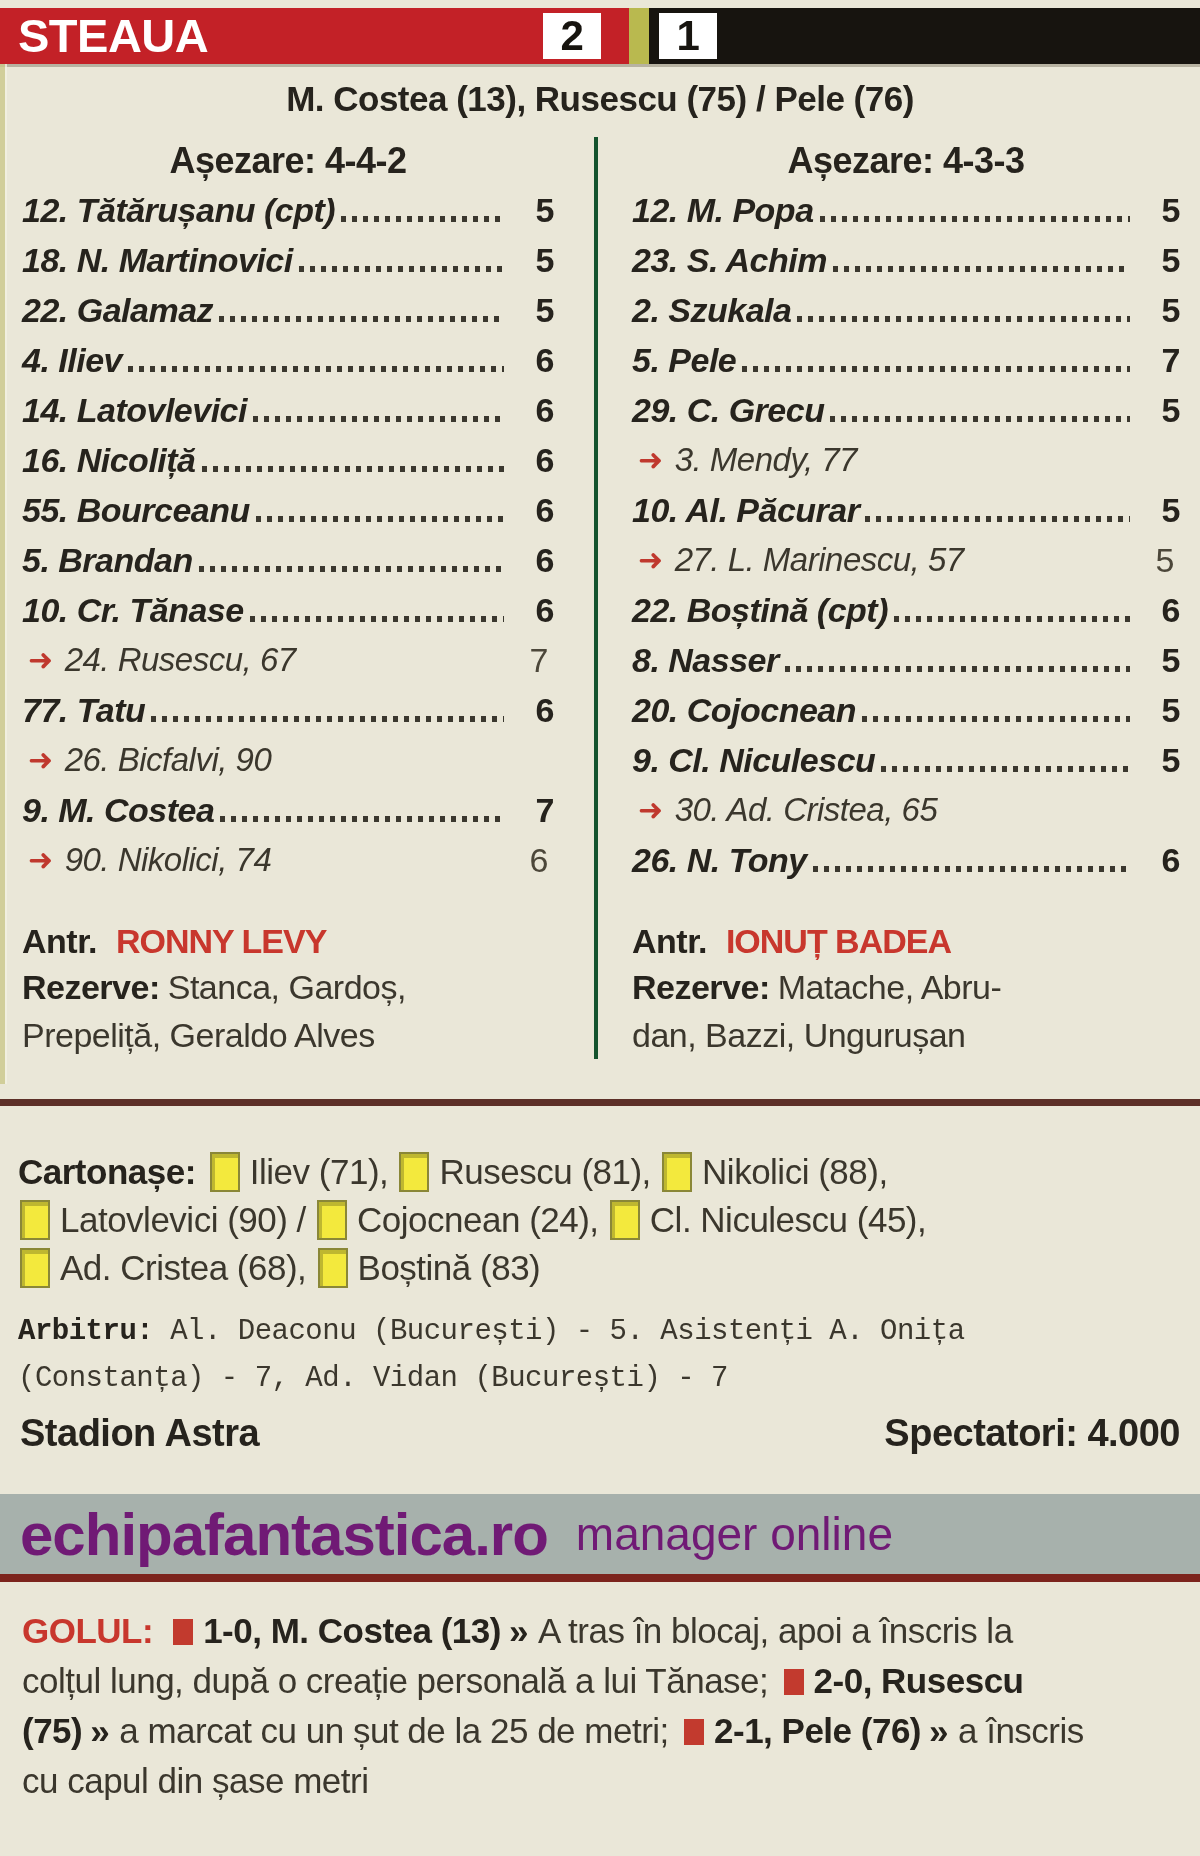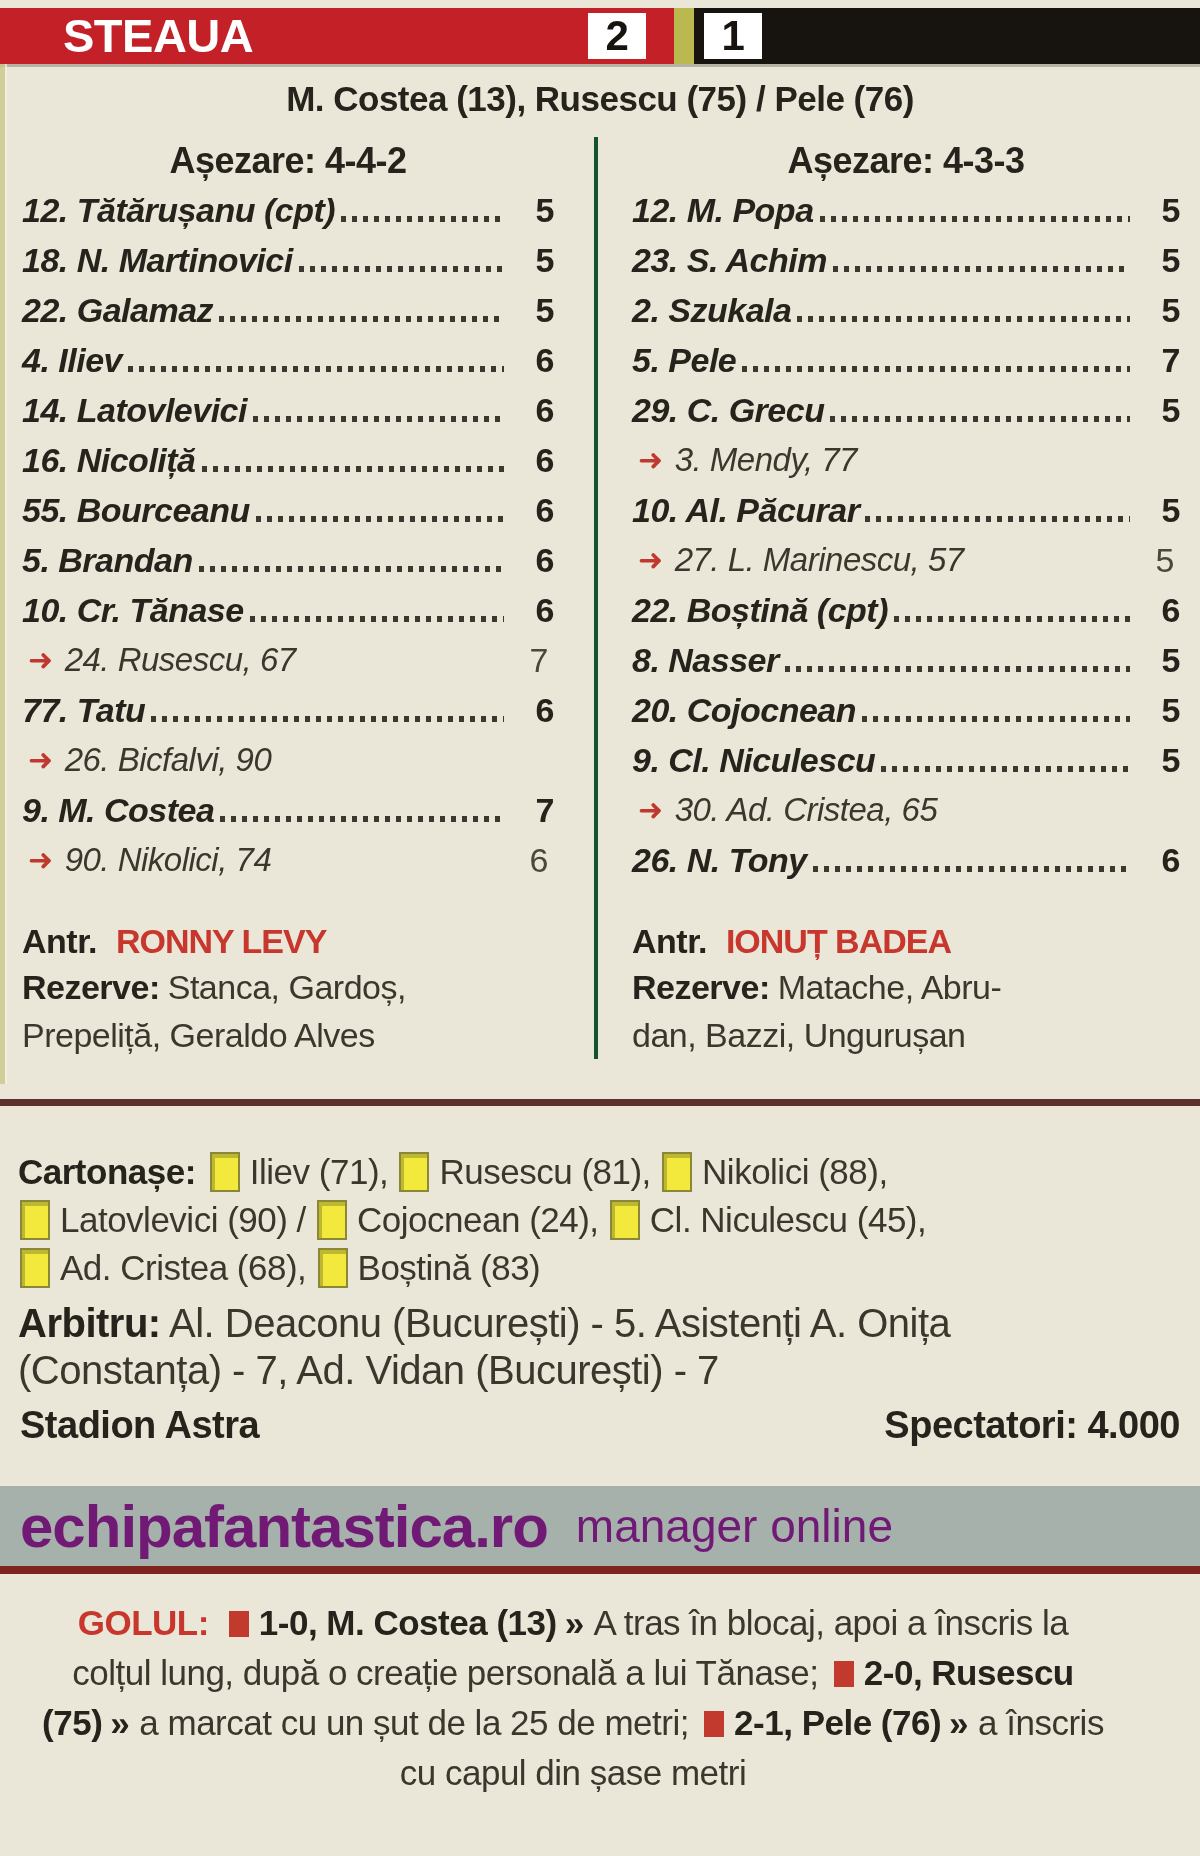--- a/index.html
+++ b/index.html
@@ -8,21 +8,21 @@
     width:1200px;height:1856px;
     background:#eae7d8;
     font-family:"Liberation Sans","DejaVu Sans",sans-serif;
     color:#26231d;
     overflow:hidden;
     letter-spacing:-0.5px;
   }
   .edge-strip{position:absolute;left:0;top:64px;width:5px;height:1020px;background:#ccc98b;border-right:2px solid #f3f1e2;opacity:.8;}
   
   .header{margin-top:8px;display:flex;height:56px;border-bottom:3px solid rgba(90,80,60,.35);}
-  .hdr-home{flex:0 0 629px;background:#c32127;display:flex;align-items:center;padding-left:45px;}
+  .hdr-home{flex:0 0 629px;background:#c32127;display:flex;align-items:center;}
   .hdr-strip{width:20px;background:#b9b94f;}
   .hdr-away{flex:1;background:#17140f;display:flex;align-items:center;}
   .team-name{color:#ffffff;font-size:47px;font-weight:700;line-height:56px;white-space:nowrap;}
   .hdr-home .team-name{padding-left:18px;}
   .hdr-away .team-name{margin-left:30px;}
   .score-box{width:58px;height:46px;background:#ffffff;color:#17140f;font-size:42px;font-weight:700;display:flex;align-items:center;justify-content:center;}
   .hdr-home .score-box{margin-left:auto;margin-right:28px;}
   .hdr-away .score-box{margin-left:10px;}
   
   .scorers{margin-top:12px;height:44px;font-size:35px;font-weight:700;text-align:center;}
@@ -45,29 +45,29 @@
   .reserves-line{height:48px;line-height:48px;font-size:34px;color:#3b372d;white-space:nowrap;}
   .reserves-label{font-weight:700;color:#26231d;margin-right:8px;}
   
   .separator{margin-top:40px;height:7px;background:#5d3028;}
   
   .cards-block{margin-top:42px;padding:0 18px;}
   .card-line{height:48px;line-height:48px;font-size:35px;color:#3b372d;white-space:nowrap;}
   .cards-label{font-weight:700;color:#26231d;margin-right:12px;}
   .ycard{display:inline-block;width:26px;height:36px;background:#f3e93d;border:2px solid #8a8737;box-shadow:inset 3px 4px 0 rgba(70,70,20,.30);margin:0 10px 0 2px;vertical-align:-8px;}
   
-  .referee-block{margin-top:8px;padding:0 18px;max-width:1030px;font-size:40px;line-height:47px;color:#3b372d;}
+  .referee-block{margin-top:16px;padding:0 18px;max-width:1030px;font-size:29px;line-height:47px;color:#3b372d;font-family:Liberation Mono, monospace;}
   .referee-label{font-weight:700;color:#26231d;}
   .venue-row{margin-top:8px;height:46px;line-height:46px;padding:0 20px 0 20px;display:flex;justify-content:space-between;font-size:38px;font-weight:700;}
   
   .banner{margin-top:38px;height:80px;background:#a7b1ac;border-bottom:8px solid #7c241d;display:flex;align-items:center;padding-left:20px;color:#701a75;}
   .banner-site{font-size:60px;font-weight:700;letter-spacing:-1px;}
   .banner-tag{font-size:46px;font-weight:400;margin-left:28px;letter-spacing:0;}
   
-  .goals-block{margin-top:24px;padding:0 38px;max-width:1070px;font-size:35px;line-height:50px;color:#3b372d;text-align:center;}
+  .goals-block{margin-top:24px;padding:0 22px;max-width:1070px;font-size:35px;line-height:50px;color:#3b372d;}
   .goals-label{color:#c8372d;font-weight:700;margin-right:14px;}
   .gsq{display:inline-block;width:20px;height:26px;background:#c23a2e;margin:0 10px 0 6px;vertical-align:-2px;}
   .gscore{font-weight:700;color:#26231d;}
   .gchev{font-weight:700;color:#26231d;margin:0 10px 0 8px;}
 </style>
 </head>
 <body>
 
 <div class="page">
   <div class="edge-strip"></div>

